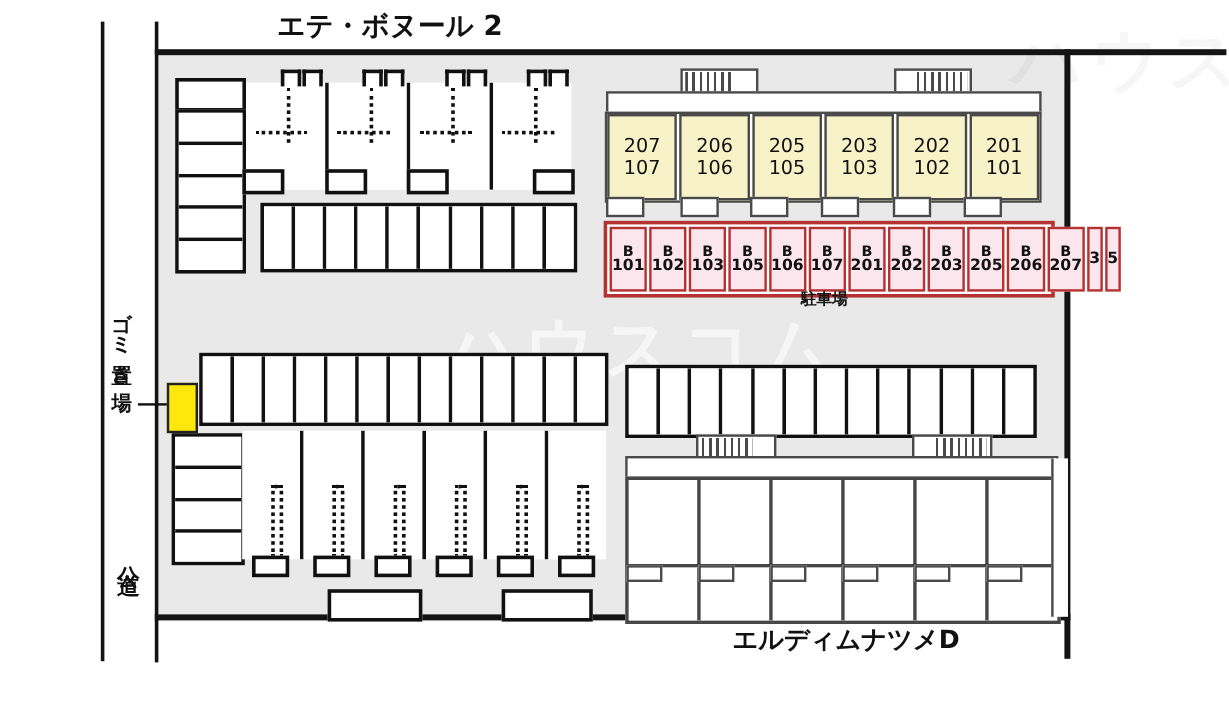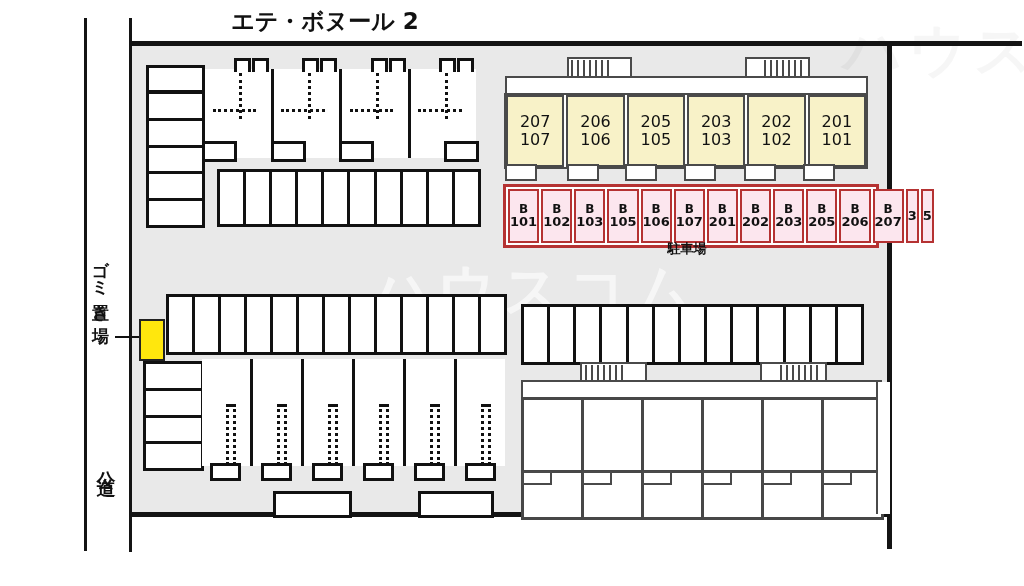--- a/index.html
+++ b/index.html
@@ -117,20 +117,21 @@
 
   <div class="abs wm wm-faint">ハウスコム</div>
   <div class="abs wm wm-main">ハウスコム</div>
 
   <div class="abs bline border-top"></div>
   <div class="abs bline border-left"></div>
   <div class="abs bline border-right"></div>
   <div class="abs bline border-bottom"></div>
 
   <div class="abs toplabel lbl-tl">エテ・ボヌール 2</div>
+  <div class="abs botlabel lbl-br">エルディムナツメD</div>
   <div class="abs vtext garbage-label">ゴミ置き場</div>
   <div class="abs vtext road-label">公道</div>
   <div class="abs garbage-line"></div>
   <div class="abs garbage-box"></div>
 
   <div class="abs b1-leftbox"></div>
   <div class="abs gencol b1-leftcol">
       <div class="cell"></div>
       <div class="cell"></div>
       <div class="cell"></div>

